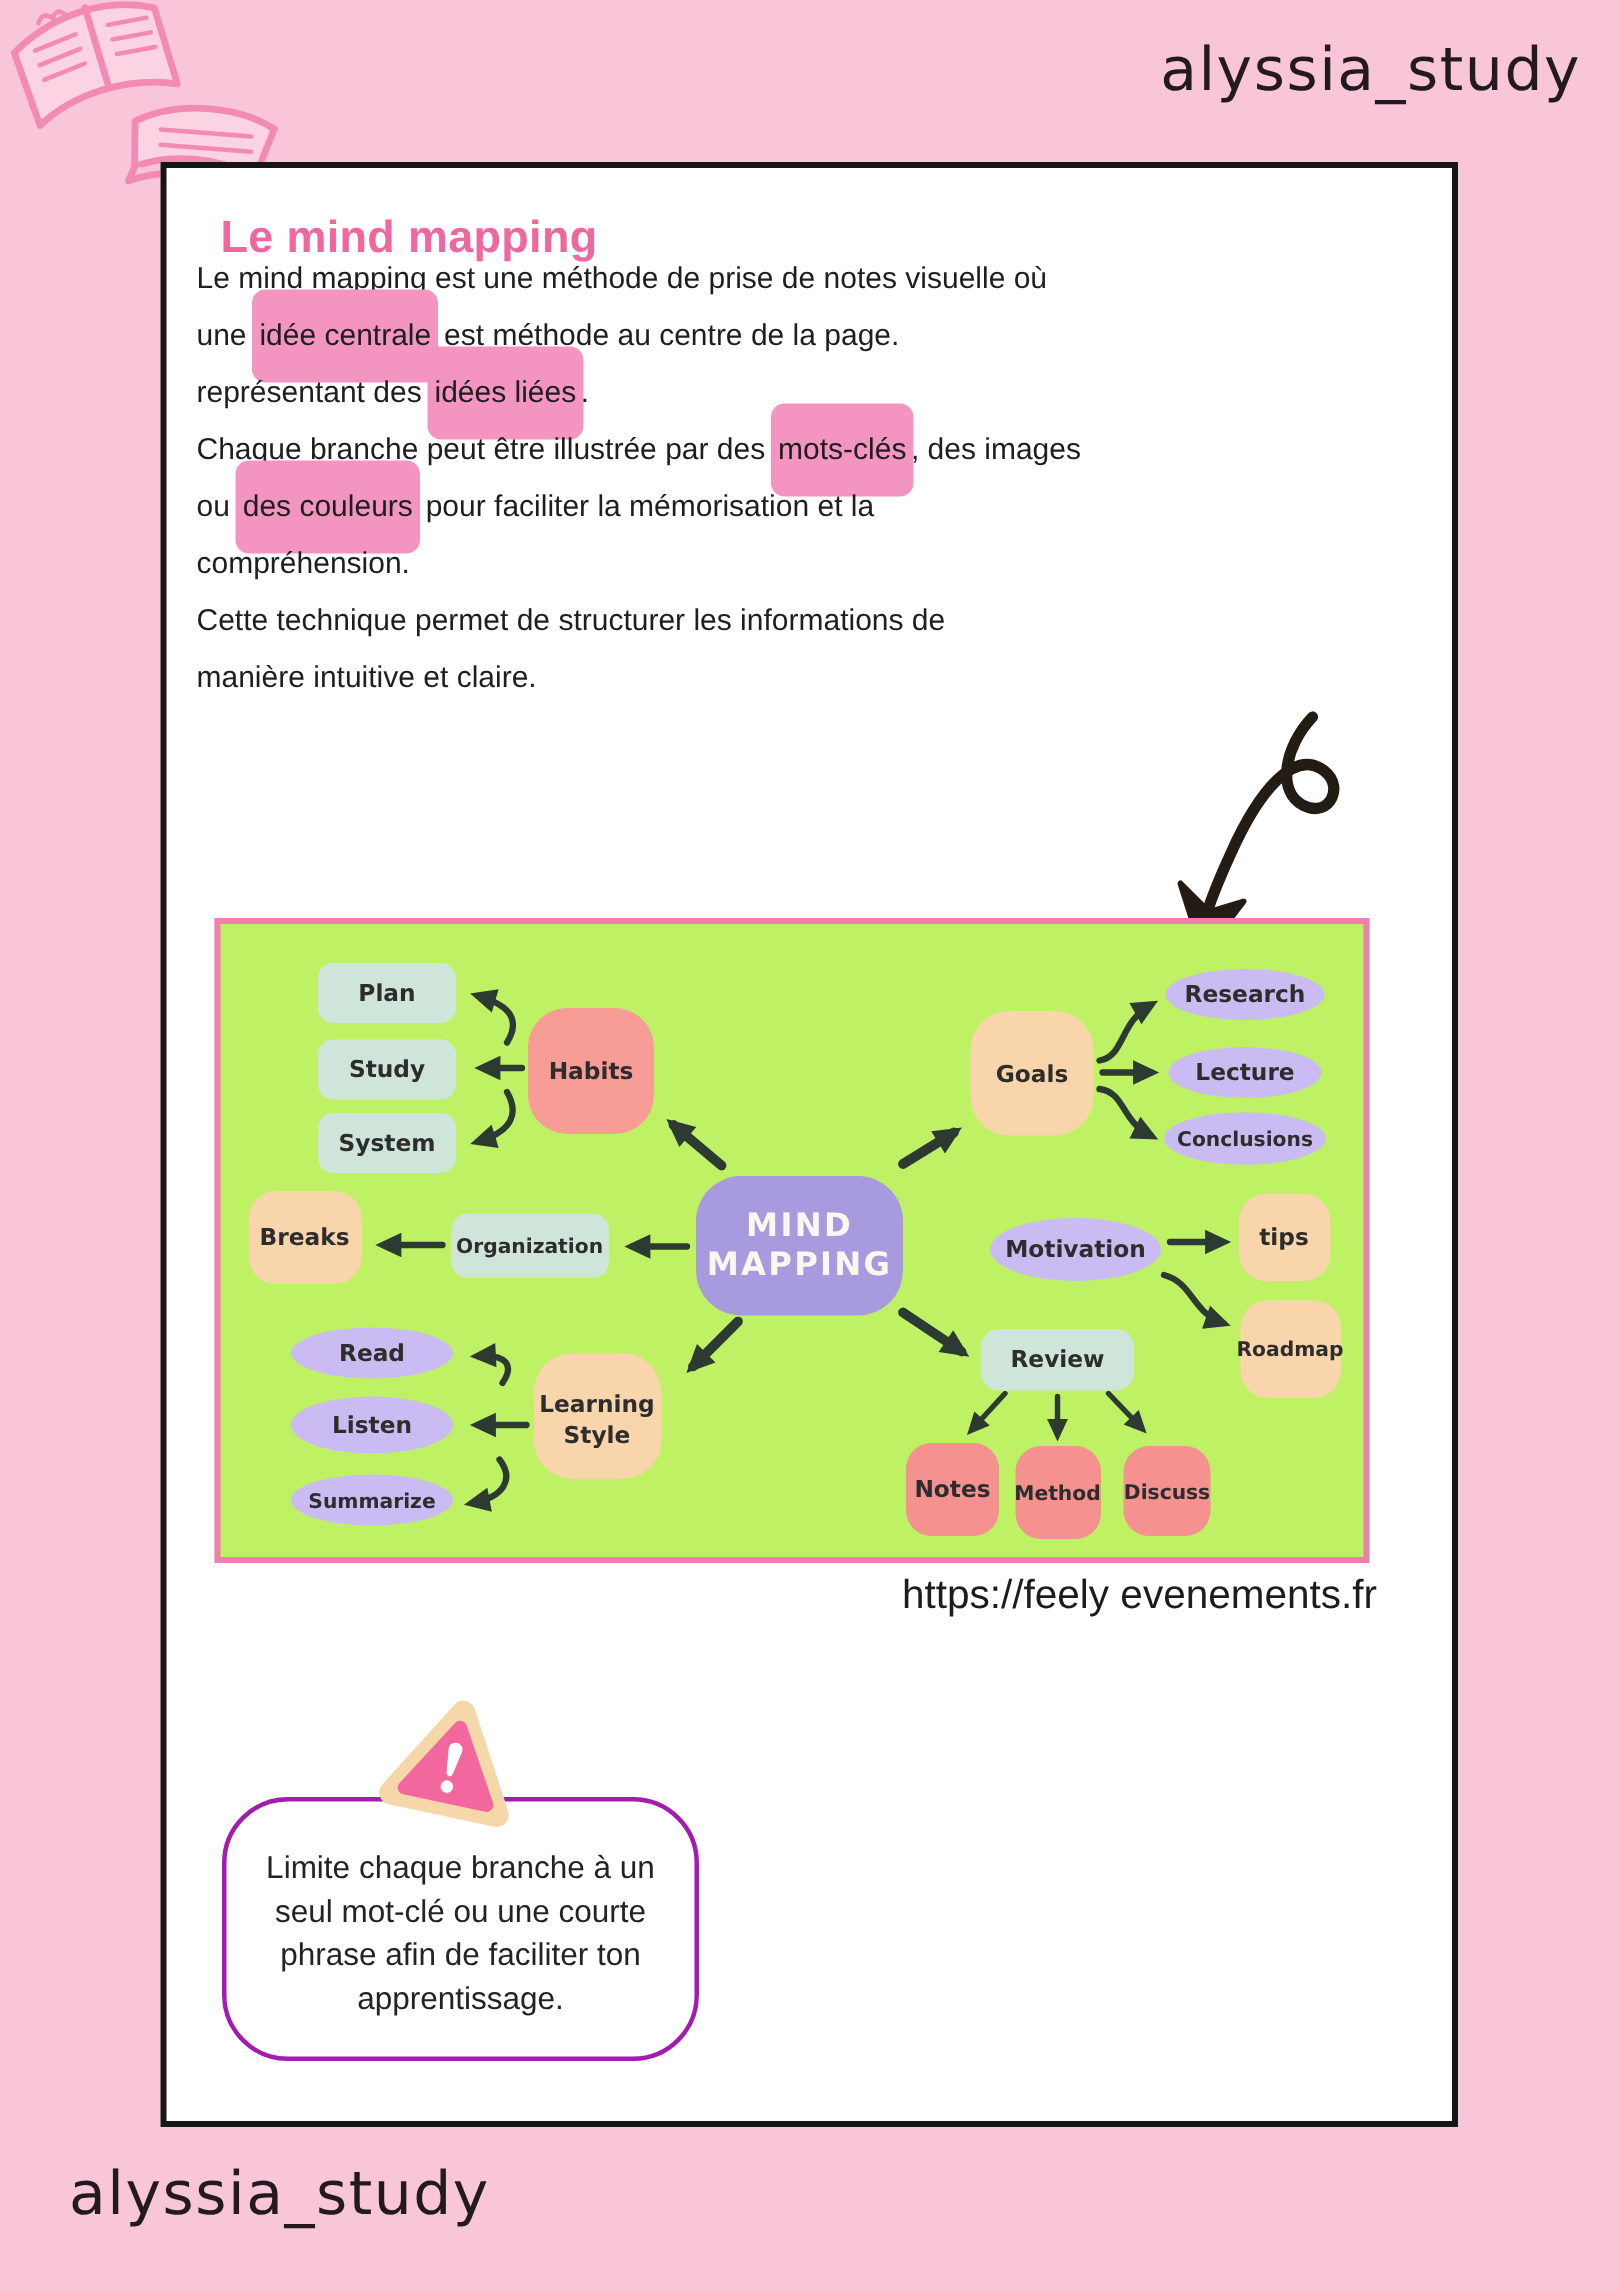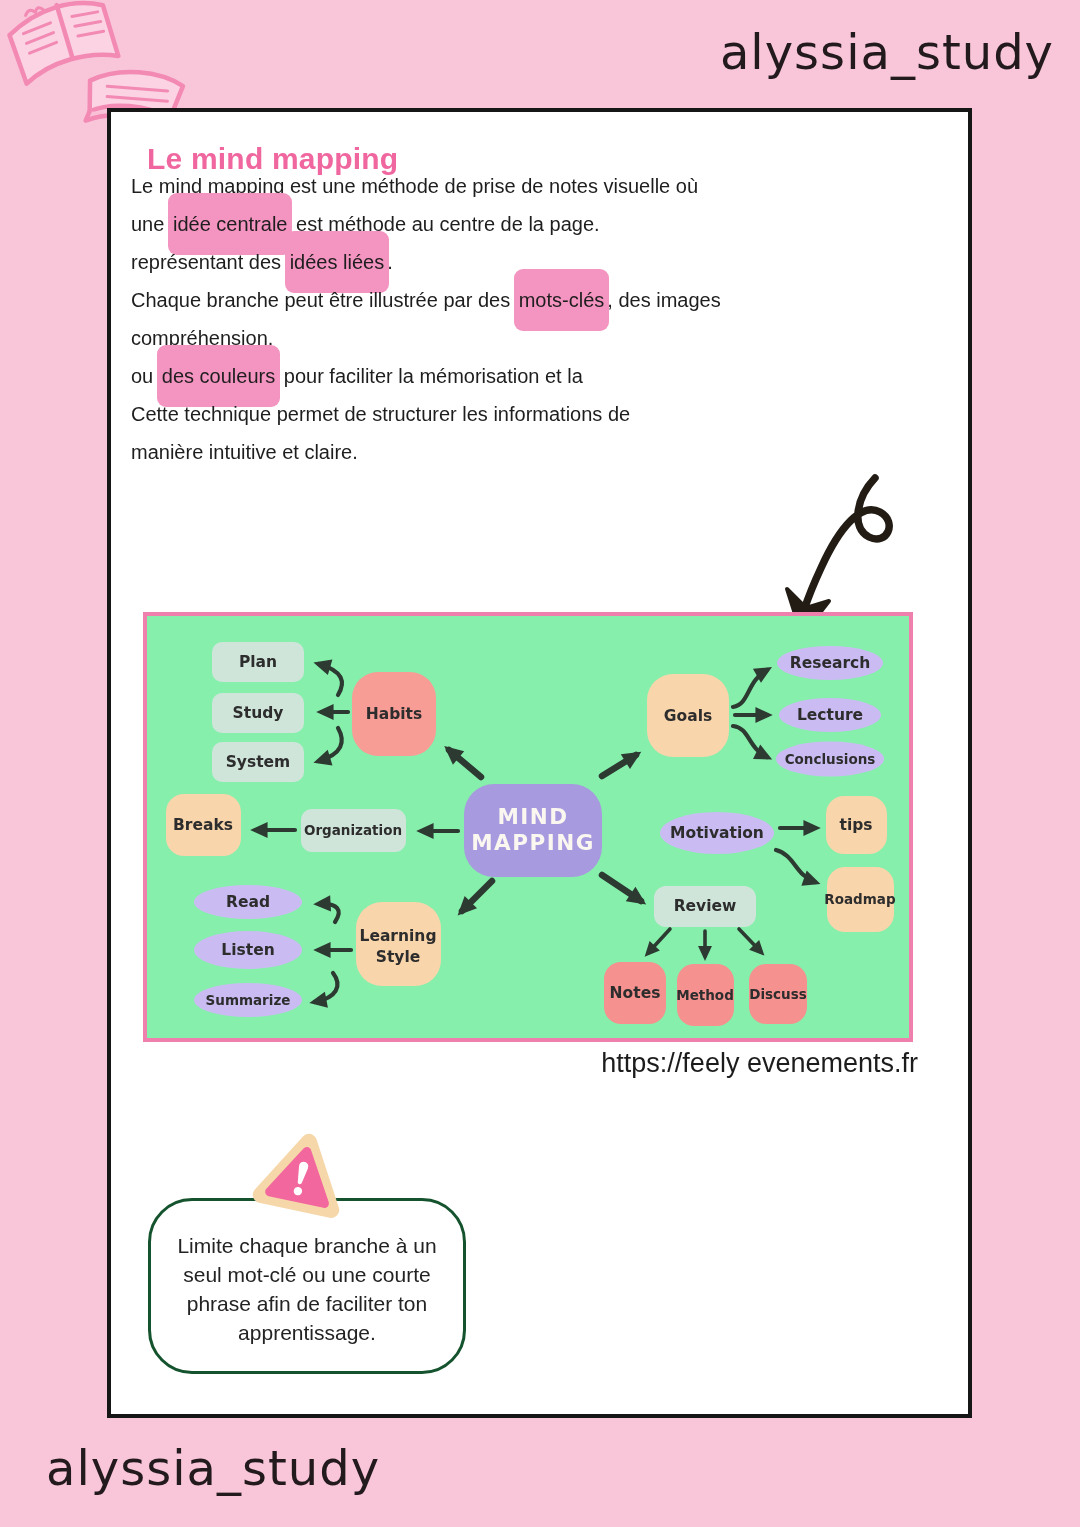--- a/index.html
+++ b/index.html
@@ -3,21 +3,21 @@
 <meta charset="utf-8">
 <style>
   html,body{margin:0;padding:0;background:#e9e9e9;}
   .page{
     position:relative; width:1080px; height:1527px;
     background:#f9c6d9; overflow:hidden;
     font-family:"Liberation Sans", sans-serif; color:#1e1e1e;
   }
   .handle{
     position:absolute; font-family:"DejaVu Sans", sans-serif;
-    font-size:48px; font-weight:500; color:#231a1e; letter-spacing:1px;
+    font-size:40px; font-weight:500; color:#231a1e; letter-spacing:1px;
   }
   .handle-top{ top:24px; right:26px; }
   .handle-bottom{ top:1440px; left:46px; }
   .books{ position:absolute; left:-6px; top:-6px; }
   .card{
     position:absolute; left:107px; top:108px; width:865px; height:1310px;
     background:#ffffff; border:4px solid #161616; box-sizing:border-box;
   }
   .title{
     position:absolute; left:20px; top:14px; margin:16px;
@@ -28,21 +28,21 @@
     margin:0; font-size:20px; line-height:38px; white-space:pre-wrap;
     color:#1e1e1e;
   }
   .line.gap{ }
   .hl{
     background:#f494c0; border-radius:9px; padding:20px 5px; margin:0 -2px;
   }
   .doodle-arrow{ position:absolute; left:668px; top:352px; }
   .frame{
     position:absolute; left:32px; top:500px; width:770px; height:430px;
-    box-sizing:border-box; border:4px solid #ef7fad; background:#86efac;
+    box-sizing:border-box; border:4px solid #ef7fad; background:#bef264;
   }
   .mindmap-svg{ display:block; }
   .node-label{
     font-family:"DejaVu Sans", sans-serif; font-size:15.5px; font-weight:600;
     fill:#2d2d2d;
   }
   .node-label.small{ font-size:13.5px; }
   .center-label{
     font-family:"DejaVu Sans", sans-serif; font-size:21.5px; font-weight:700;
     fill:#faf6f0; letter-spacing:1.5px;
@@ -50,21 +50,21 @@
   .arrow{ stroke:#2c3a32; fill:none; stroke-linecap:round; }
   .arrow.t{ stroke-width:6.5px; }
   .arrow.m{ stroke-width:4.2px; }
   .arrow.s{ stroke-width:3.6px; }
   .source{
     position:absolute; top:936px; right:50px;
     font-size:27px; color:#1c1c1c;margin-left:24px;
   }
   .tip{
     position:absolute; left:37px; top:1086px; width:318px;
-    box-sizing:border-box; border:3px solid #14532d; border-radius:44px;
+    box-sizing:border-box; border:3px solid #a21caf; border-radius:44px;
     background:#ffffff; padding:30px 14px 24px;
   }
   .tip-text{
     margin:0; text-align:center; font-size:21px; line-height:29px; color:#232323;
   }
   .warn{ position:absolute; left:96px; top:-72px; z-index:2; }
 </style>
 </head>
 <body>
 
@@ -98,22 +98,22 @@
 
   <div class="card">
 
     <h1 class="title">Le mind mapping</h1>
 
     <div class="body">
       <p class="line"><span>Le mind mapping est une méthode de prise de notes visuelle où</span></p>
       <p class="line"><span>une </span><span class="hl">idée centrale</span><span> est méthode au centre de la page.</span></p>
       <p class="line"><span>représentant des </span><span class="hl">idées liées</span><span>.</span></p>
       <p class="line"><span>Chaque branche peut être illustrée par des </span><span class="hl">mots-clés</span><span>, des images</span></p>
+      <p class="line"><span>ou </span><span class="hl">des couleurs</span><span> pour faciliter la mémorisation et la</span></p>
       <p class="line"><span>compréhension.</span></p>
-      <p class="line"><span>ou </span><span class="hl">des couleurs</span><span> pour faciliter la mémorisation et la</span></p>
       <p class="line gap"><span>Cette technique permet de structurer les informations de</span></p>
       <p class="line"><span>manière intuitive et claire.</span></p>
     </div>
 
     <svg class="doodle-arrow" width="150" height="190" viewBox="0 0 150 190">
       <path d="M96,14 C77,34 72,64 90,73 C108,82 119,58 101,48 C83,38 61,62 42,104 C35,119 29,134 25,146" fill="none" stroke="#221c14" stroke-width="7.5" stroke-linecap="round"></path>
       <path d="M8,125 L23,172 L50,137 L27,144 Z" fill="#221c14" stroke="#221c14" stroke-width="4" stroke-linejoin="round"></path>
     </svg>
 
     <div class="frame">

